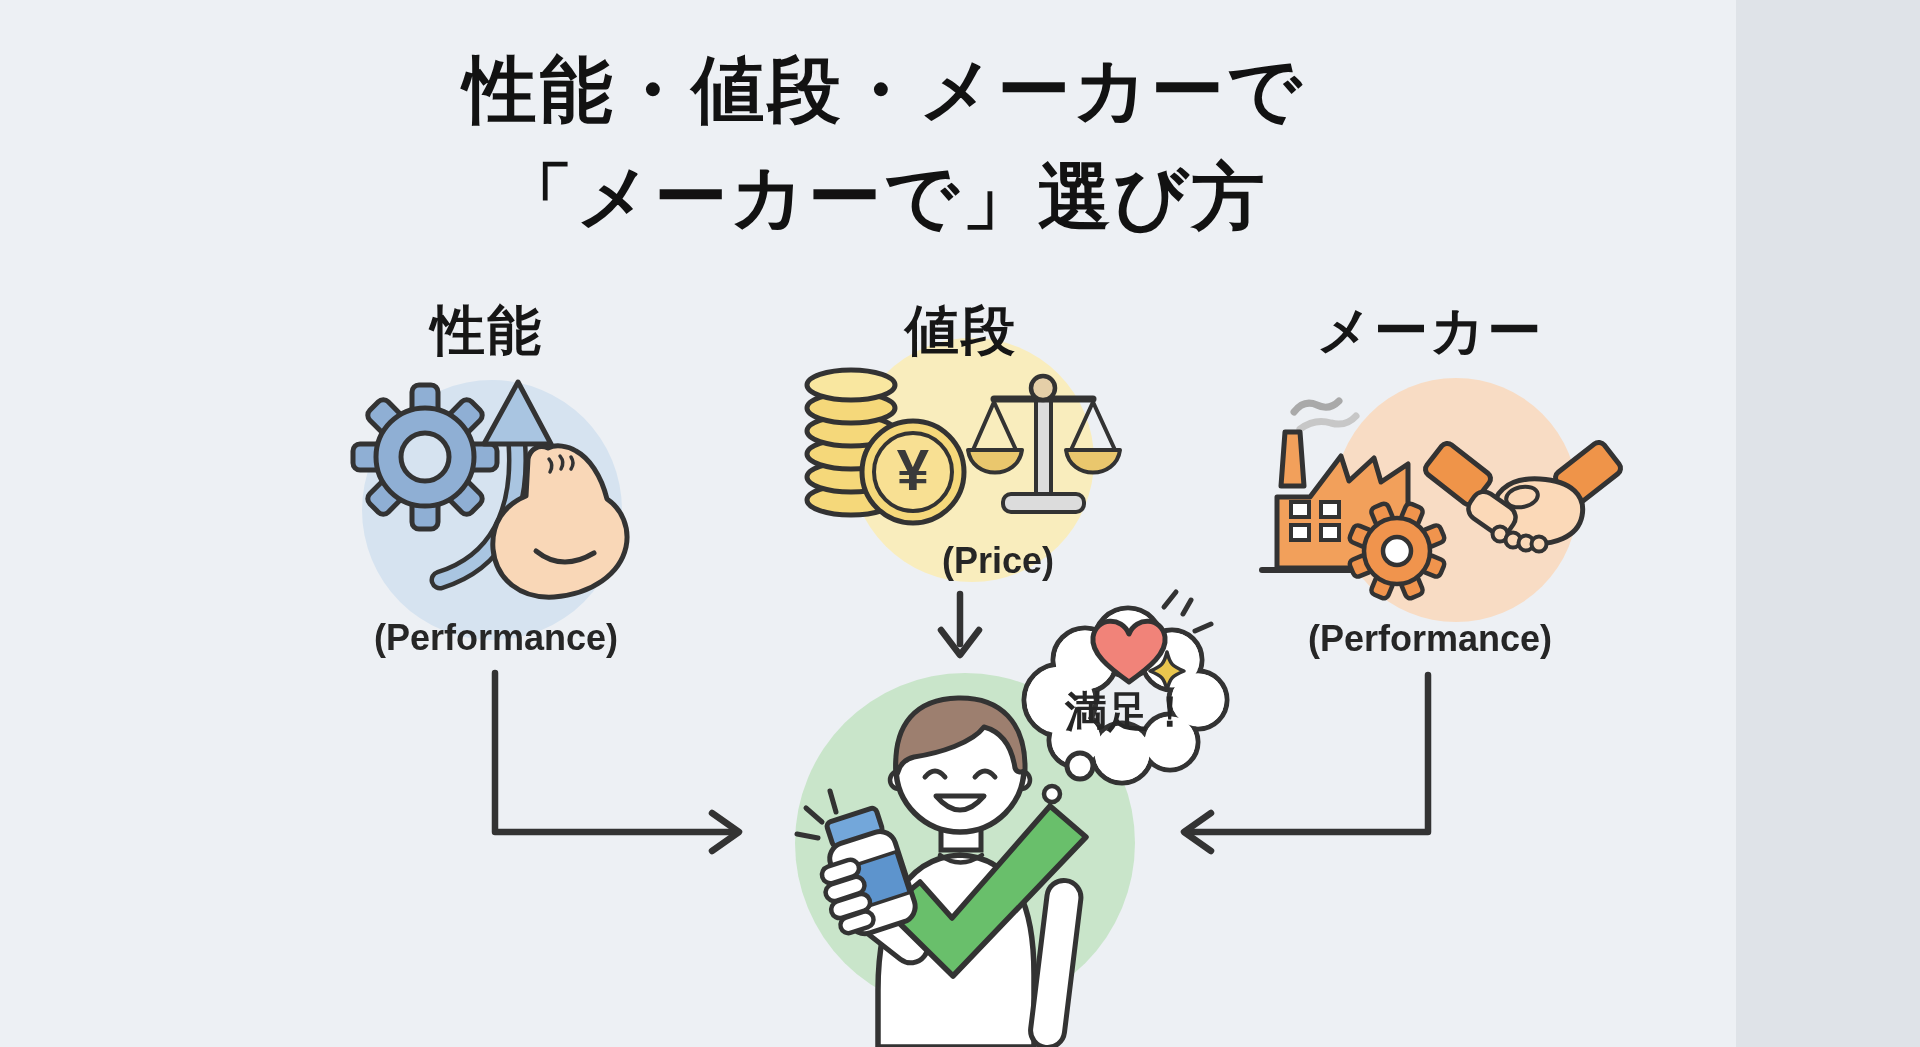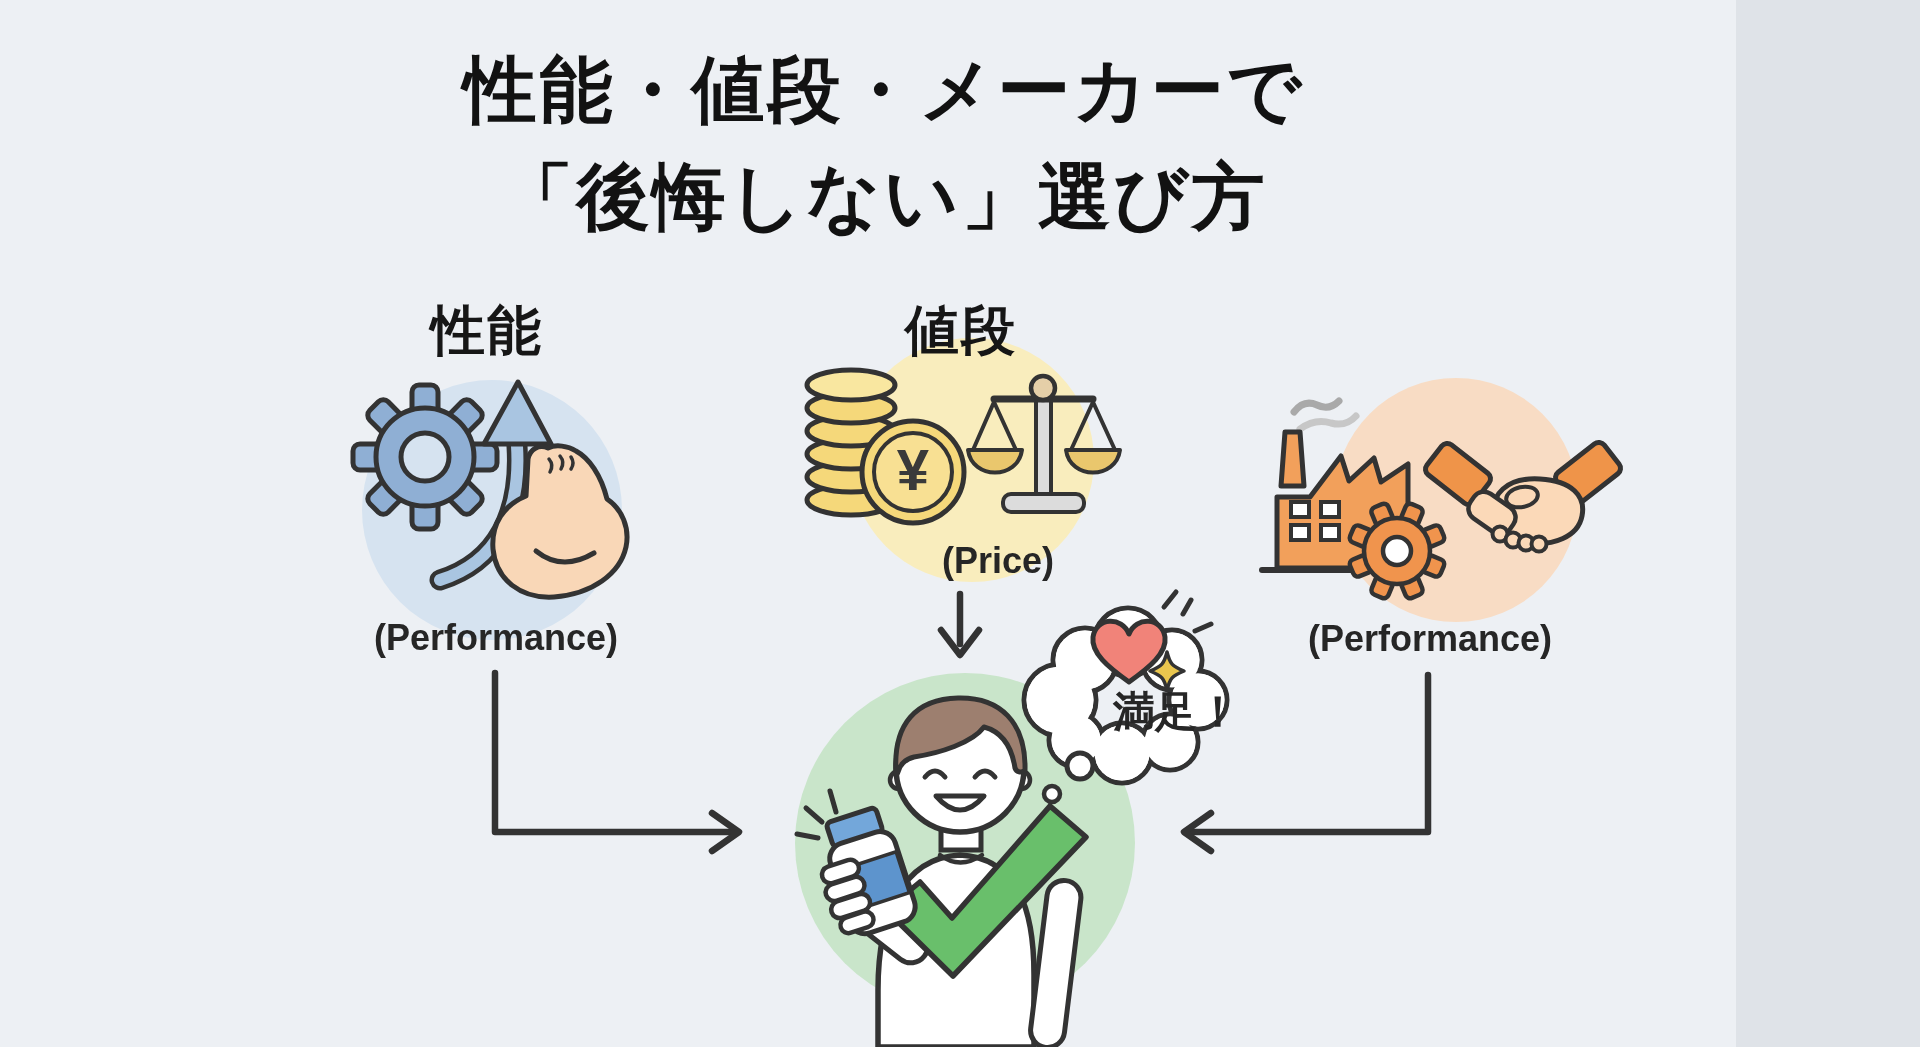--- a/index.html
+++ b/index.html
@@ -243,27 +243,28 @@
                C 1164 678, 1162 676, 1150 671 C 1162 666, 1164 664, 1167 652 Z" fill="#eac64e" stroke="#333" stroke-width="3.5" stroke-linejoin="round"></path>
       <path d="M 1164 607 L 1176 592 M 1183 614 L 1191 600 M 1195 631 L 1211 624" fill="none" stroke="#333" stroke-width="5" stroke-linecap="round"></path>
     </g>
 
     <path d="M 1835 940 C 1840 962, 1848 970, 1870 975 C 1848 980, 1840 988, 1835 1010
              C 1830 988, 1822 980, 1800 975 C 1822 970, 1830 962, 1835 940 Z" fill="#f7fafc"></path>
   </svg>
 
   <div class="txt title">
     <div>性能・値段・メーカーで</div>
-    <div>「後悔しない」選び方</div>
+    <div>「メーカーで」選び方</div>
   </div>
 
   <div class="txt col-label" style="left:961px;top:295px;">値段</div>
   <div class="txt col-label" style="left:487px;top:295px;">性能</div>
+  <div class="txt col-label" style="left:1430px;top:295px;">メーカー</div>
 
   <div class="txt sub-label" style="left:496px;top:617px;">(Performance)</div>
   <div class="txt sub-label" style="left:958px;top:540px;margin-left:40px;">(Price)</div>
   <div class="txt sub-label" style="left:1430px;top:618px;">(Performance)</div>
 
   <div class="txt yen" style="left:913px;top:472px;">¥</div>
 
-  <div class="txt thought" style="left:1128px;top:712px;margin-left:48px;">満足！</div>
+  <div class="txt thought" style="left:1128px;top:712px;">満足！</div>
 
 </div>
 
 </body></html>

